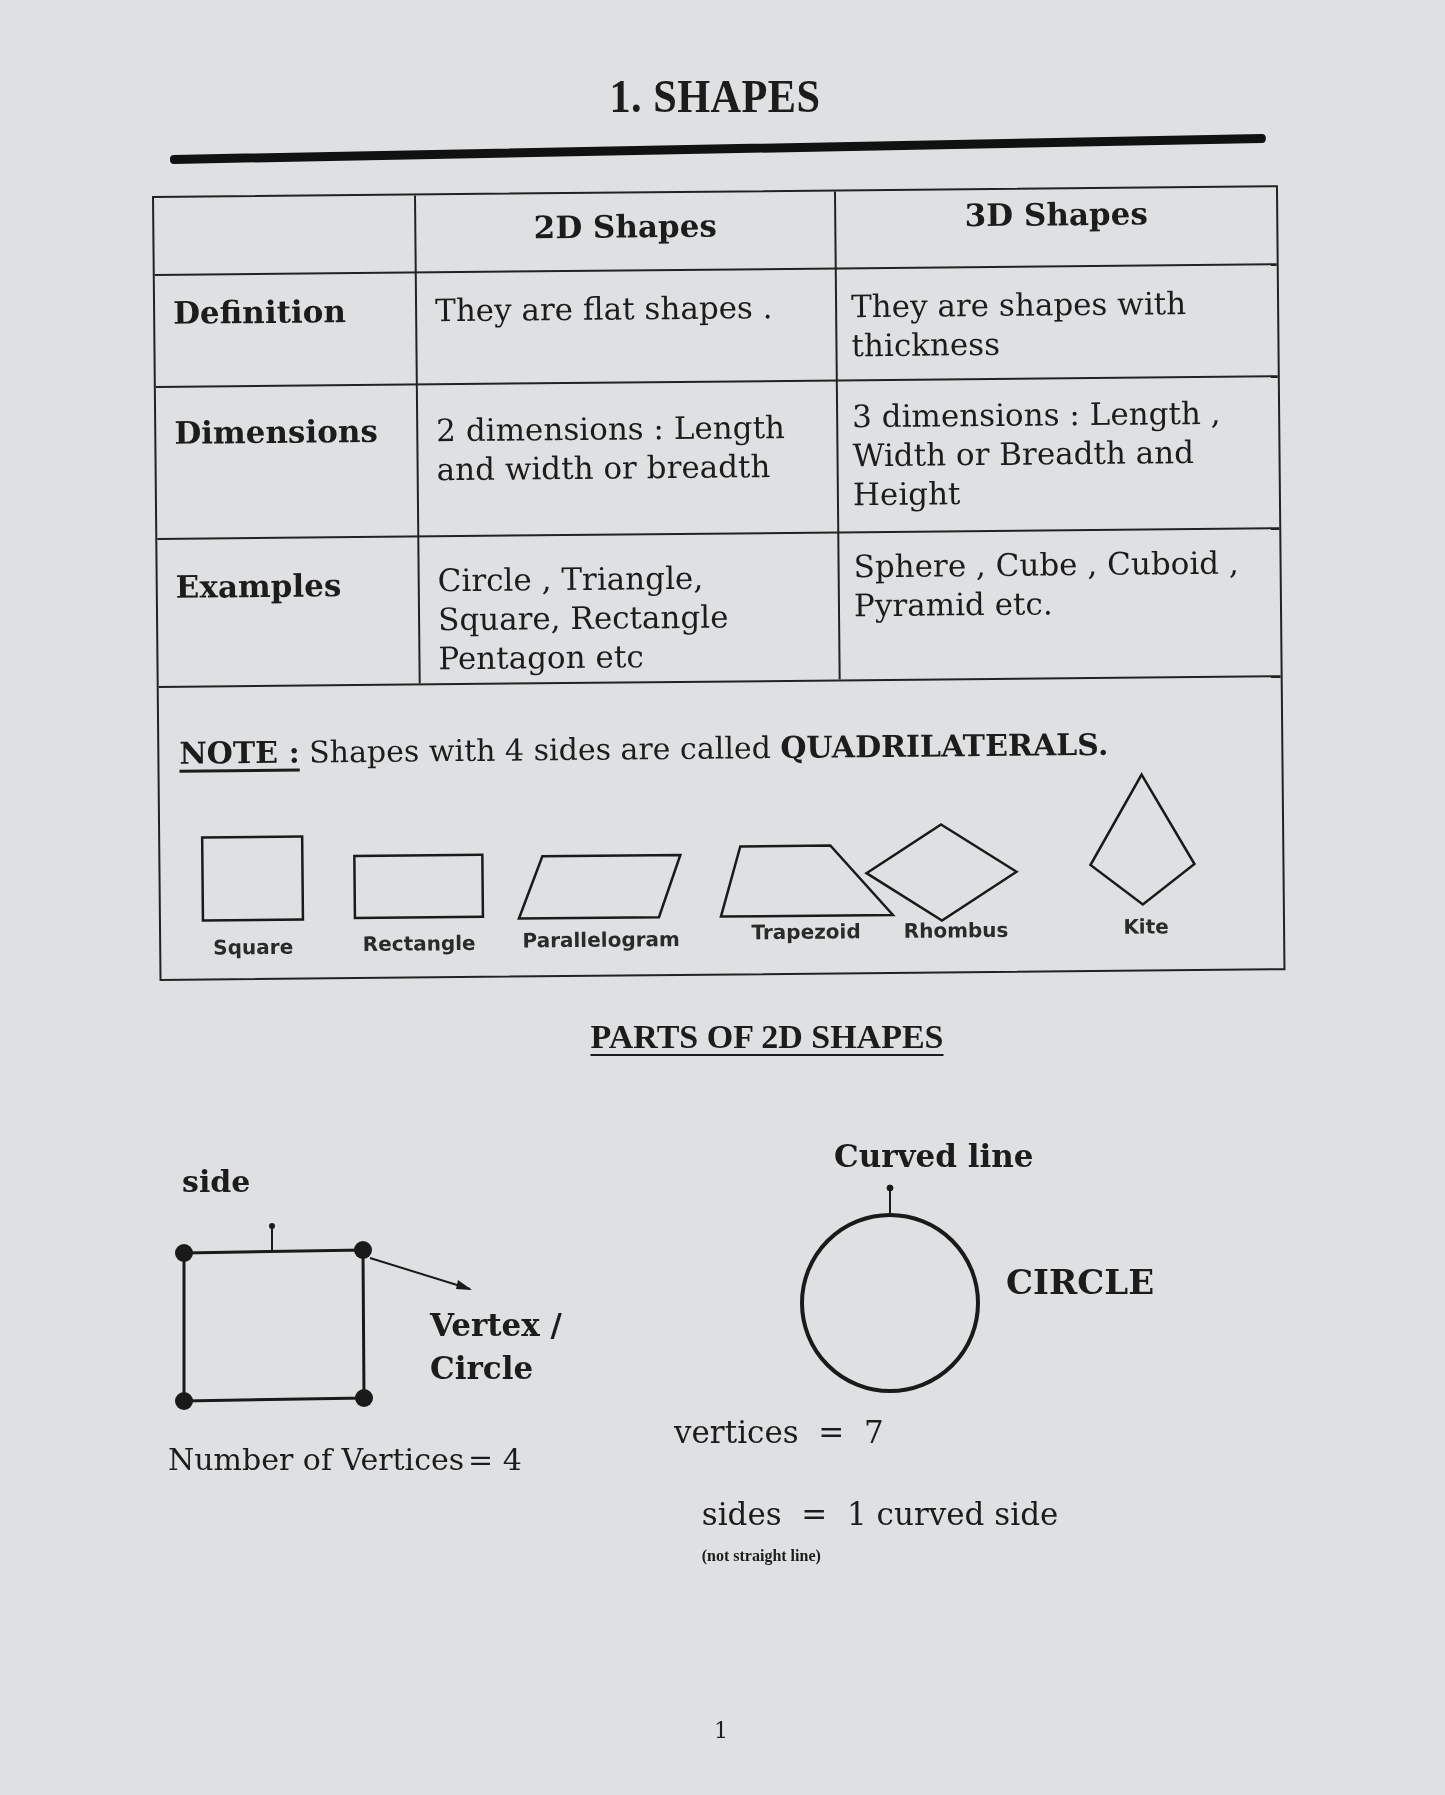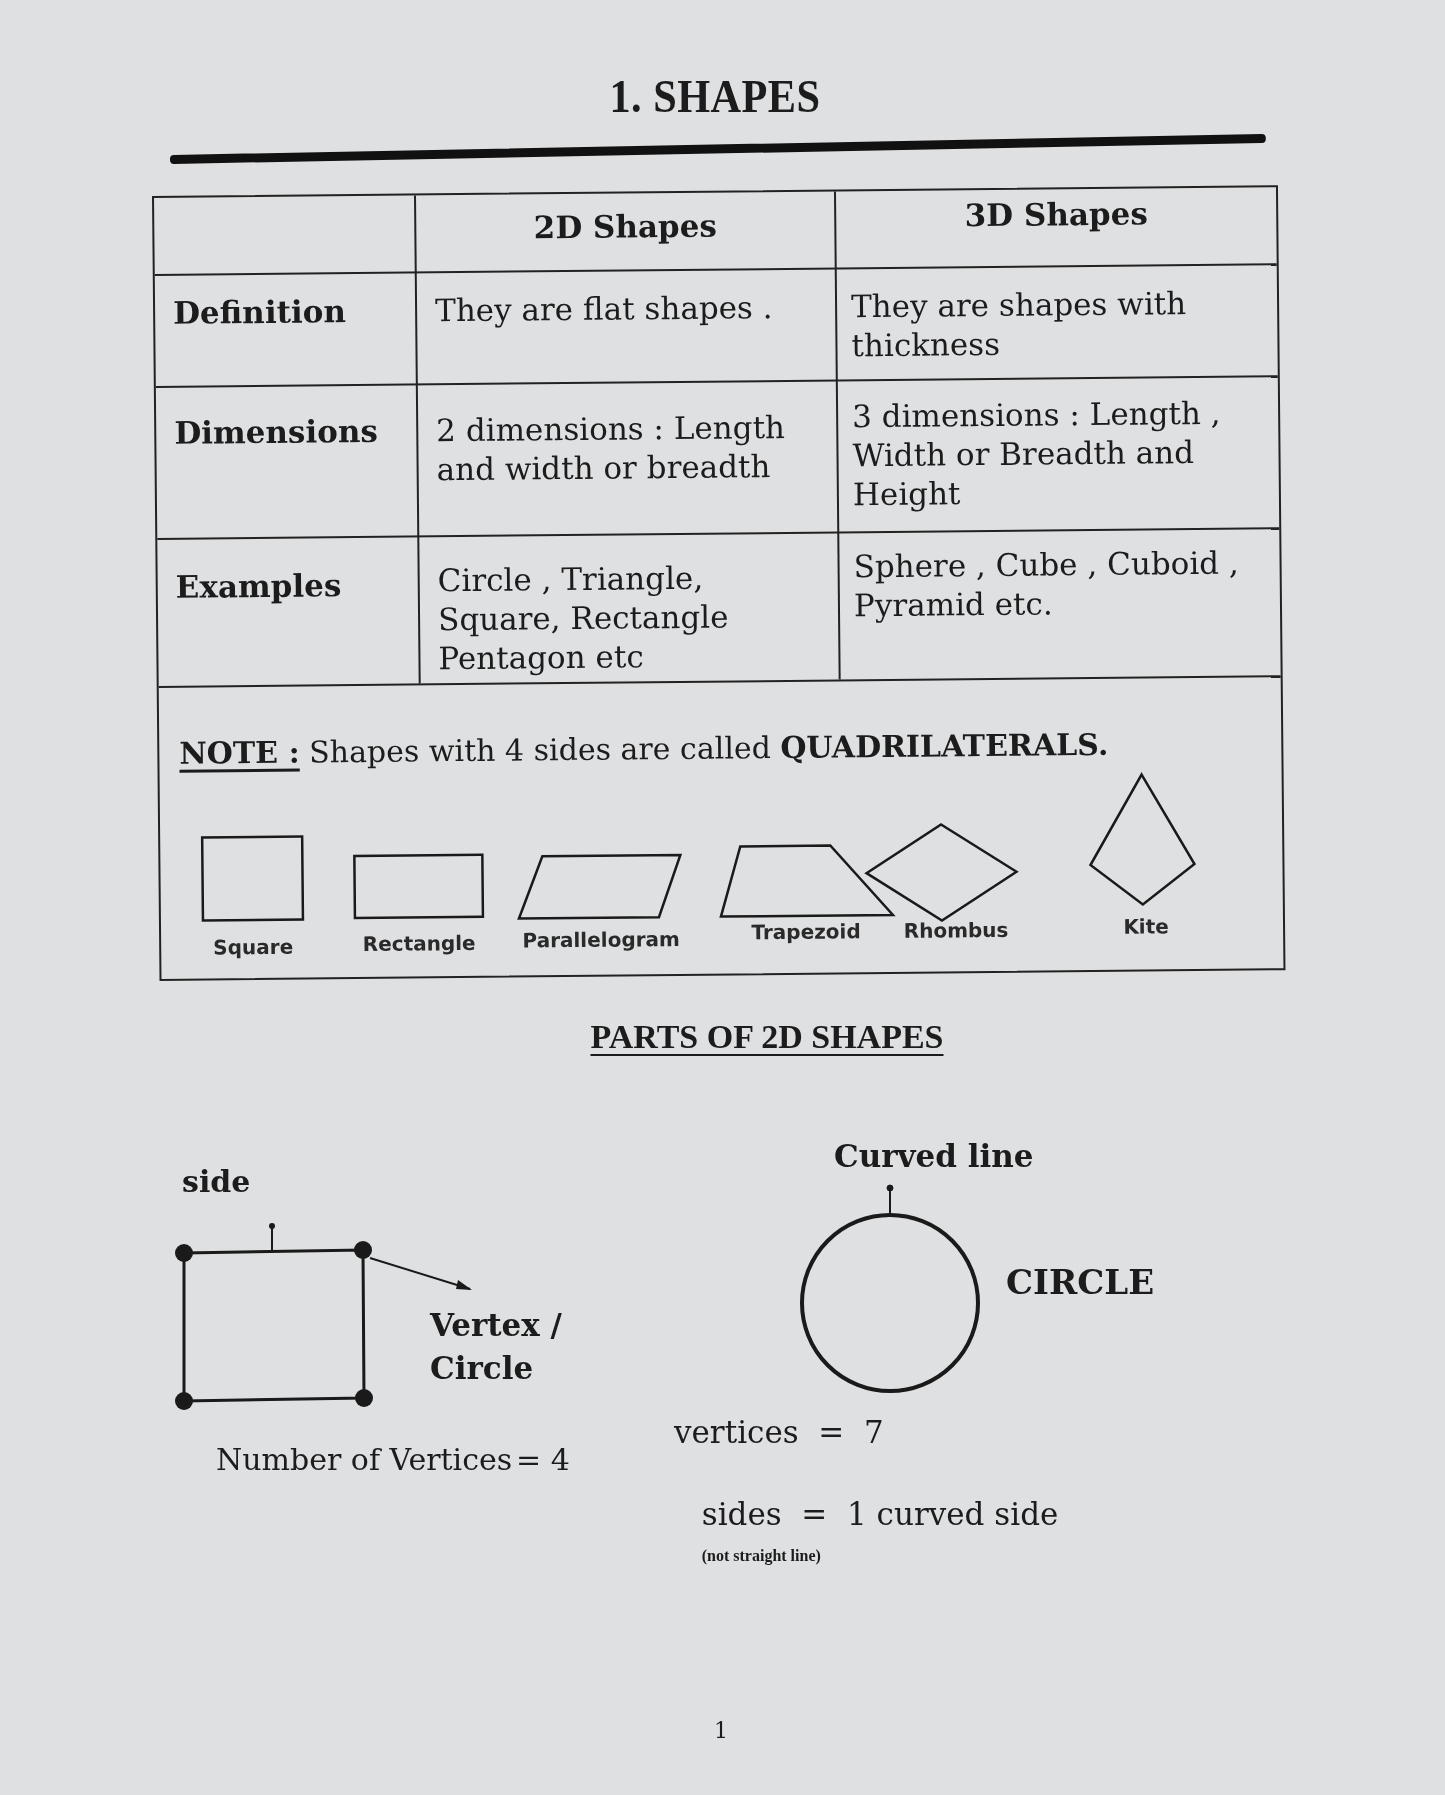--- a/index.html
+++ b/index.html
@@ -130,21 +130,21 @@
     <circle cx="890" cy="1188" r="3" fill="#1a1a1a"></circle>
   </g>
 </svg>
 <div class="abs lbl-bold" style="left:406px; top:1304px; font-size:31px; line-height:43px;margin-left:24px;">
   <div>Vertex /</div>
   <div>Circle</div>
 </div>
 
 <div class="abs lbl-reg" style="left:168px; top:1440px; line-height:40px; font-size:30px;">
   <div>
-    <span style="display:inline-block; width:300px;margin-left:48px;">Number of Vertices</span><span>= 4</span>
+    <span style="display:inline-block; width:300px;">Number of Vertices</span><span>= 4</span>
   </div>
 </div>
 
 <div class="abs lbl-bold" style="left:794px; top:1138px; font-size:31px;margin-left:40px;">Curved line</div>
 <div class="abs lbl-bold" style="left:1006px; top:1262px; font-size:34px;">CIRCLE</div>
 <div class="abs lbl-reg" style="left:674px; top:1414px; font-size:31px; white-space:pre;">vertices  =  7</div>
 <div class="abs lbl-reg" style="left:682px; top:1460px; font-size:31px; white-space:pre;">
   <span>sides  =  1 curved side</span>
   <span style="font-size:16px; font-weight:bold;font-family:Liberation Serif, serif;">(not straight line)</span>
 </div>

